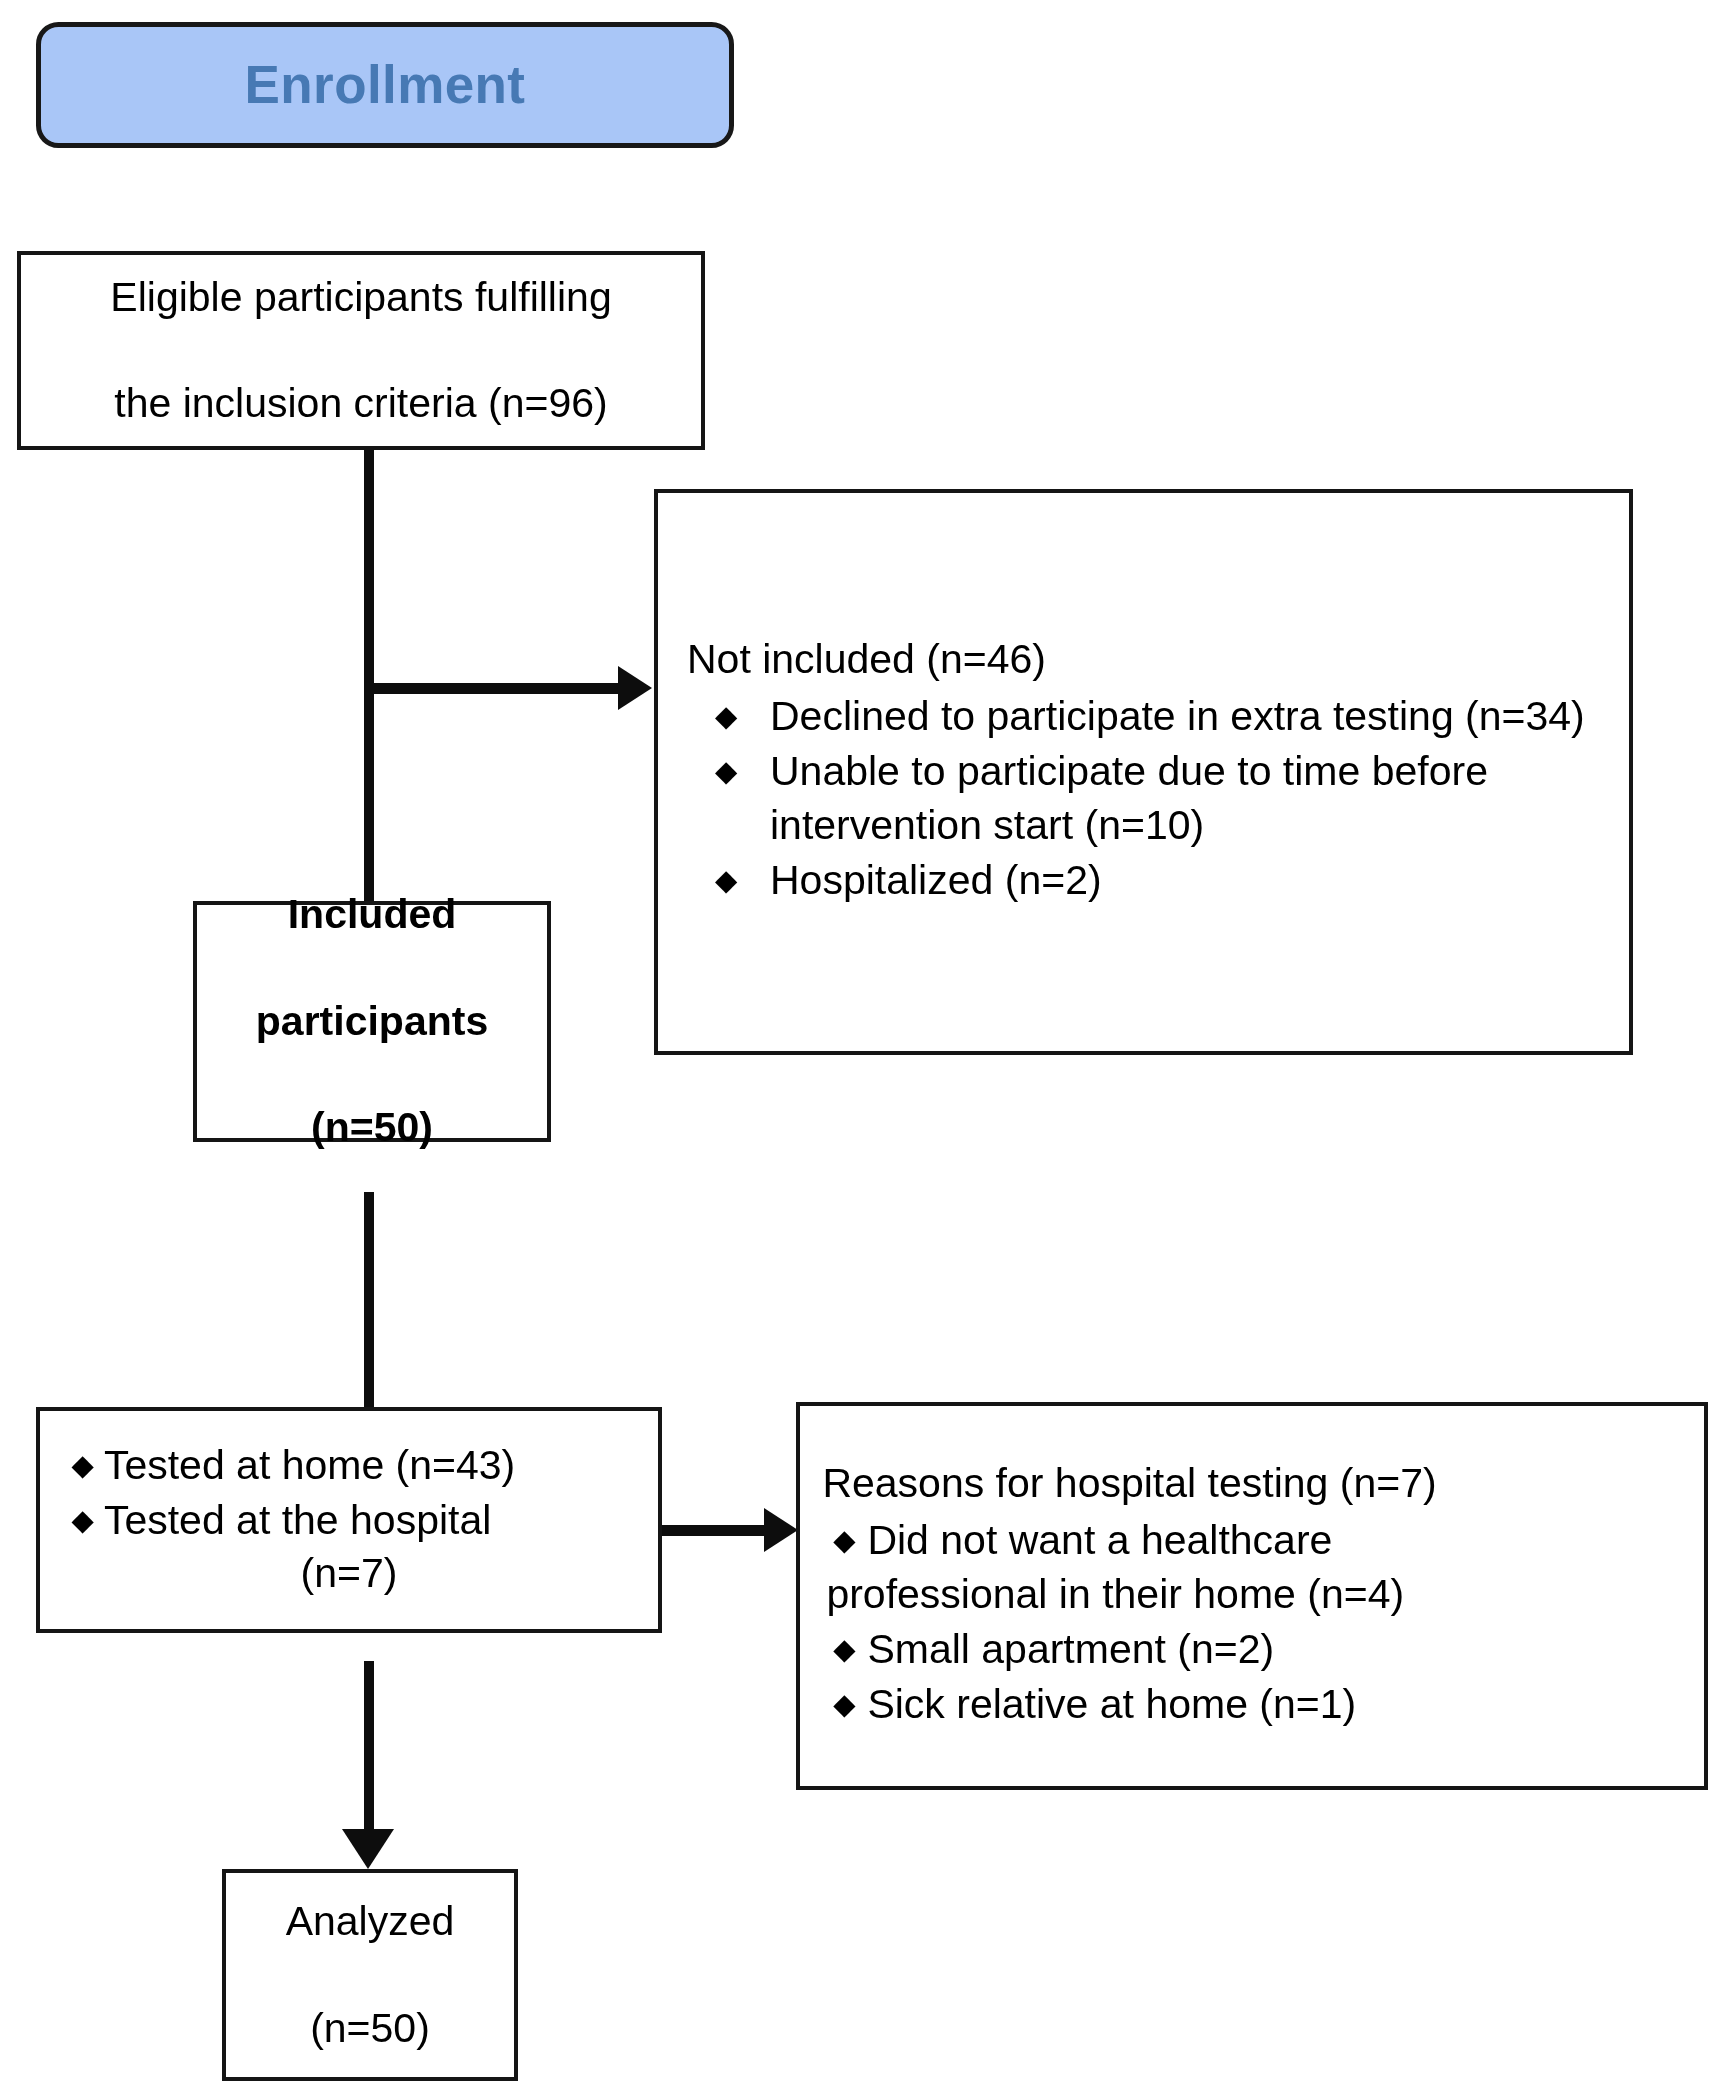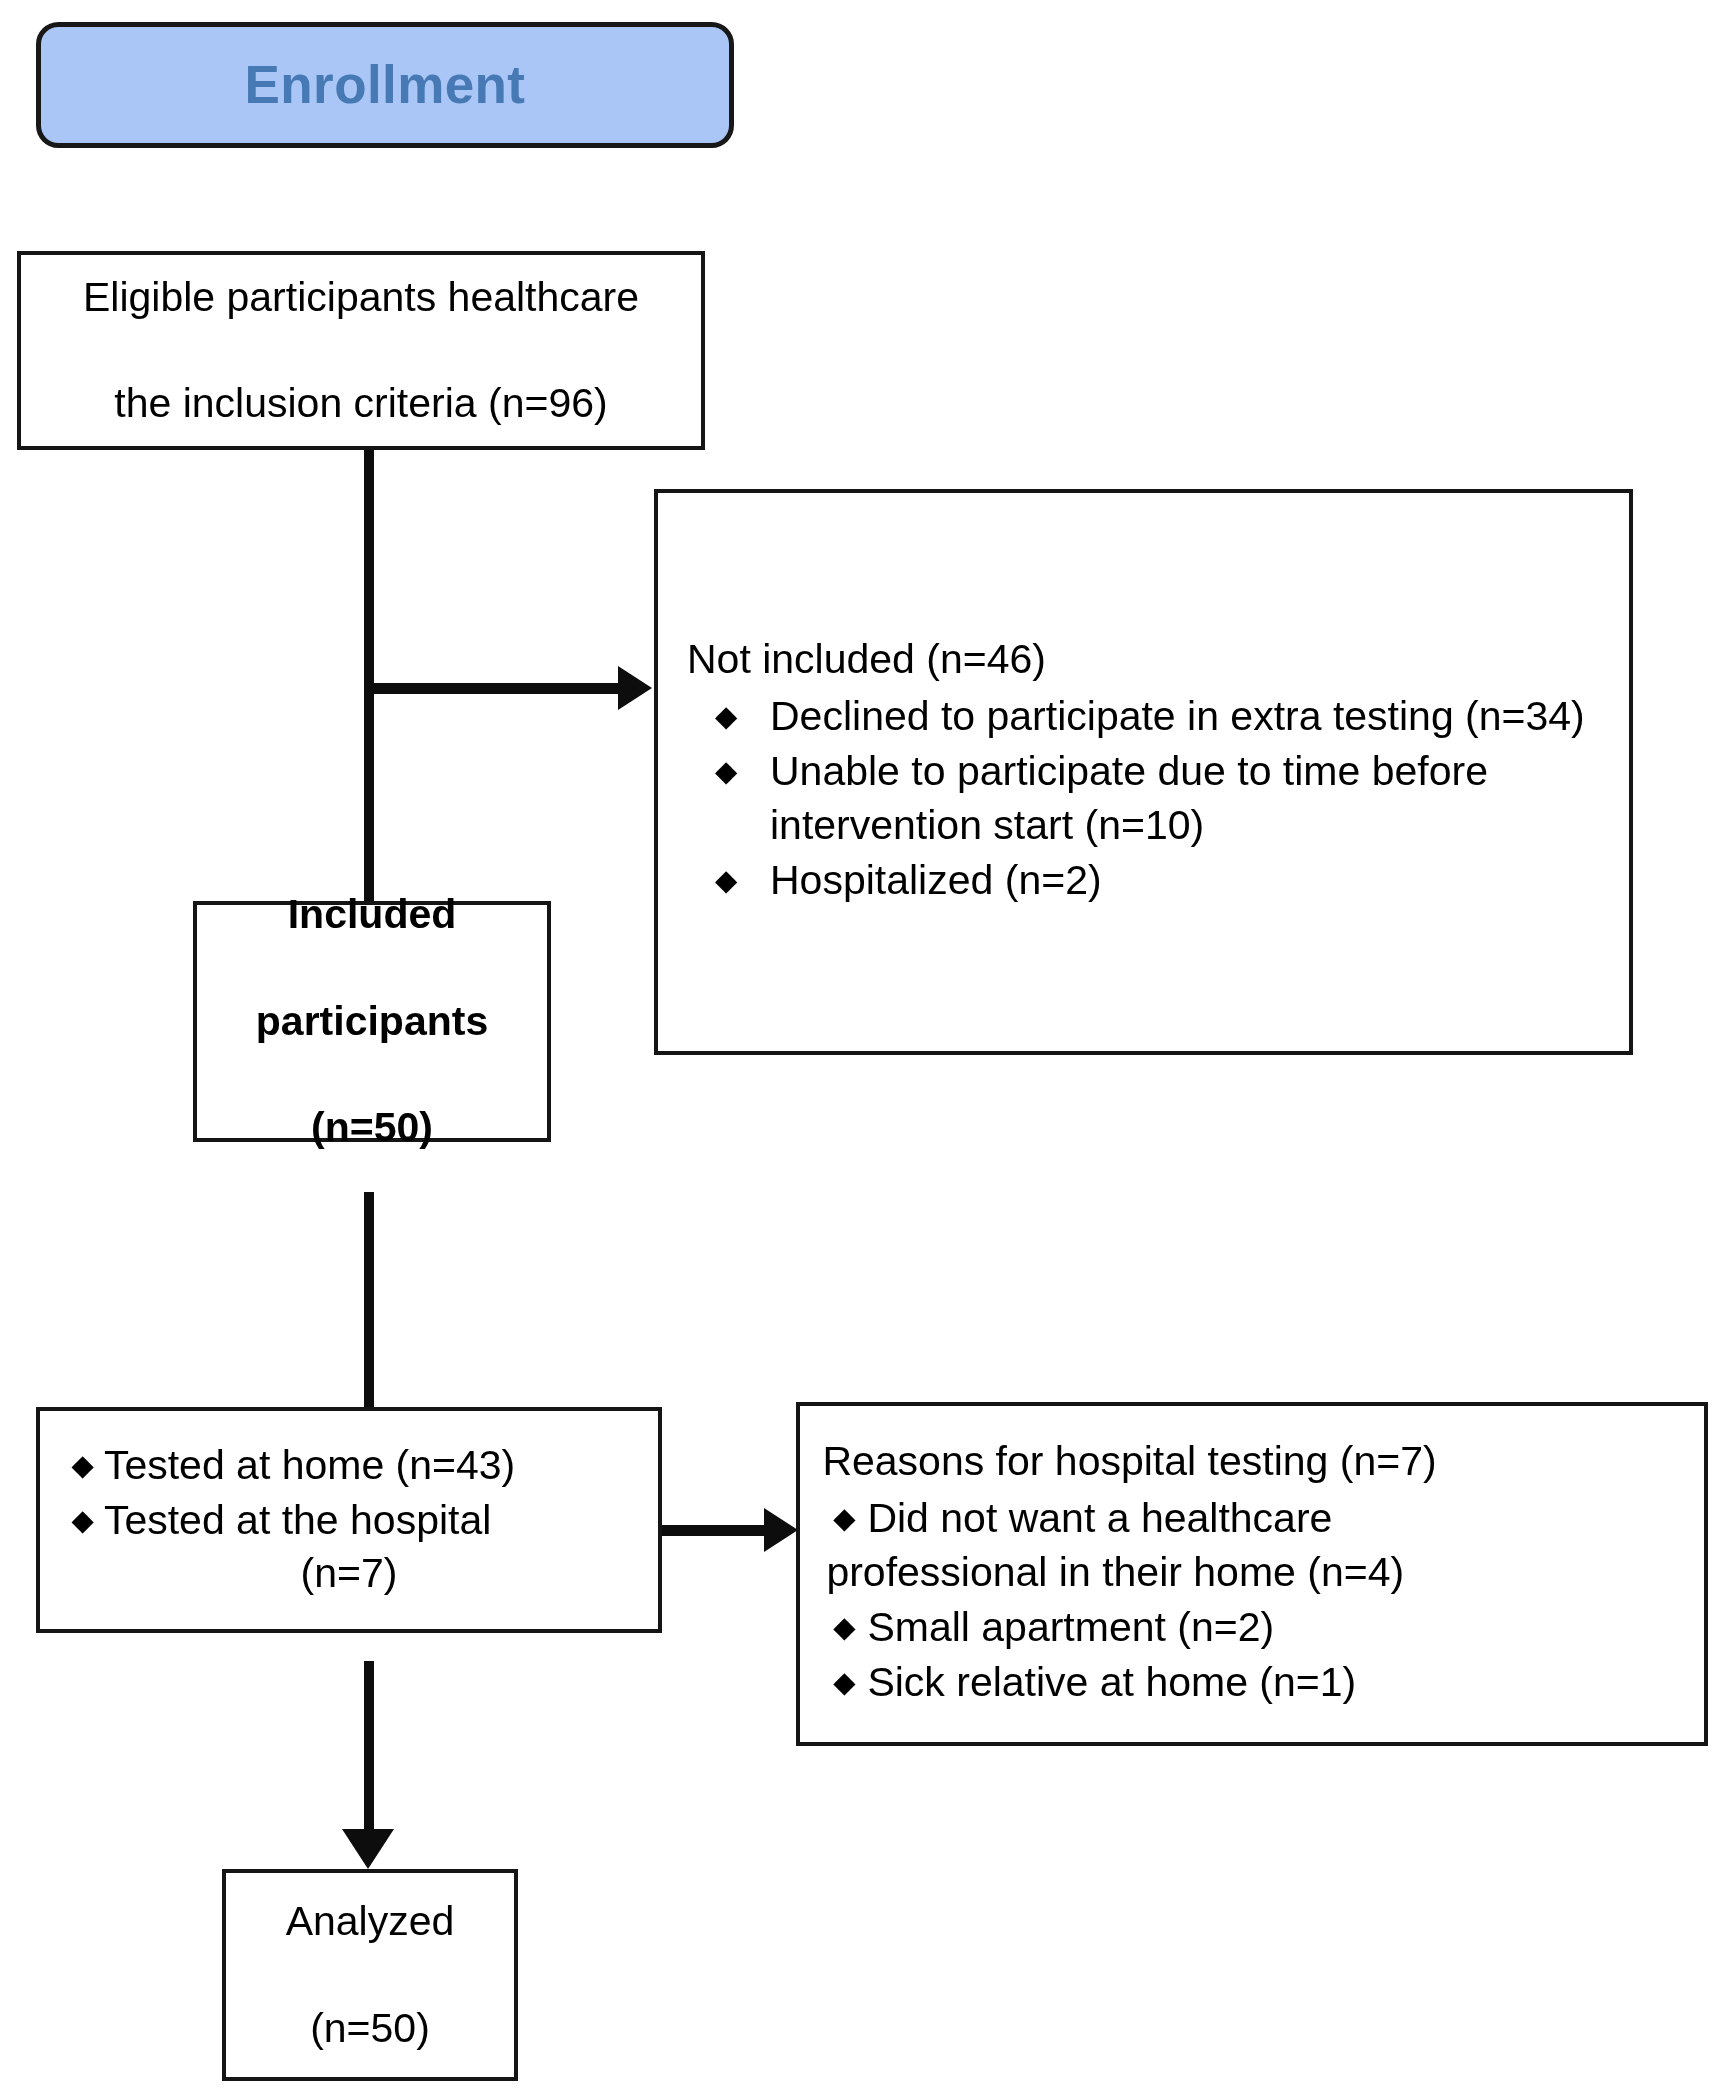--- a/index.html
+++ b/index.html
@@ -173,21 +173,21 @@
   <div class="vline" style="left:364px; top:1192px; width:9.5px; height:215px;"></div>
 
   <div class="hline" style="left:662px; top:1525px; width:105px; height:11.2px;"></div>
   <div class="arrow-right" style="left:764px; top:1508px;"></div>
 
   <div class="vline" style="left:364px; top:1661px; width:9.5px; height:172px;"></div>
   <div class="arrow-down" style="left:342px; top:1829px;"></div>
 
   <div class="node" style="left:17px; top:251px; width:688px; height:199px;">
     <div class="txt center pad-c">
-      <div>Eligible participants healthcare</div>
+      <div>Eligible participants fulfilling</div>
       <div>the inclusion criteria (n=96)</div>
     </div>
   </div>
 
   <div class="node" style="left:654px; top:489px; width:979px; height:566px;">
     <div class="pad-l">
       <div class="list-head">Not included (n=46)</div>
       <ul class="bul wide">
         <li>Declined to participate in extra testing (n=34)</li>
         <li>Unable to participate due to time before intervention start (n=10)</li>
@@ -209,21 +209,21 @@
       <ul class="bul mid">
         <li>Tested at home (n=43)</li>
         <li>
           <span>Tested at the hospital</span>
           <span class="sub-center">(n=7)</span>
         </li>
       </ul>
     </div>
   </div>
 
-  <div class="node" style="left:796px; top:1402px; width:912px; height:344px;">
+  <div class="node" style="left:796px; top:1402px; width:912px; height:388px;">
     <div style="padding:3.4px 22.4px;">
       <div class="list-head">Reasons for hospital testing (n=7)</div>
       <ul class="bul tight">
         <li>
           <span>Did not want a healthcare</span>
           <span style="display:block; margin-left:-41px;">professional in their home (n=4)</span>
         </li>
         <li>Small apartment (n=2)</li>
         <li>Sick relative at home (n=1)</li>
       </ul>

